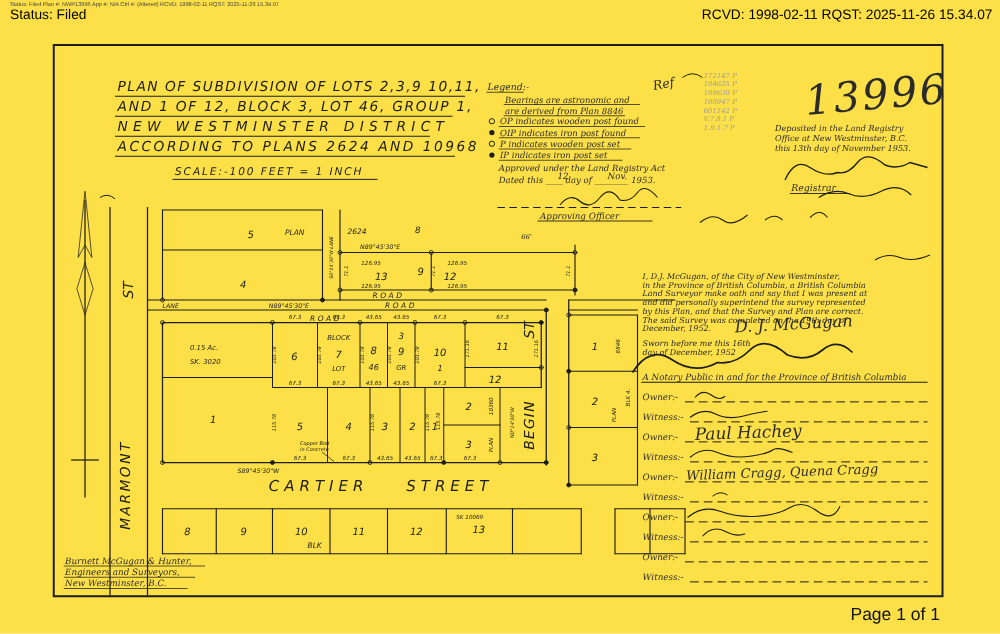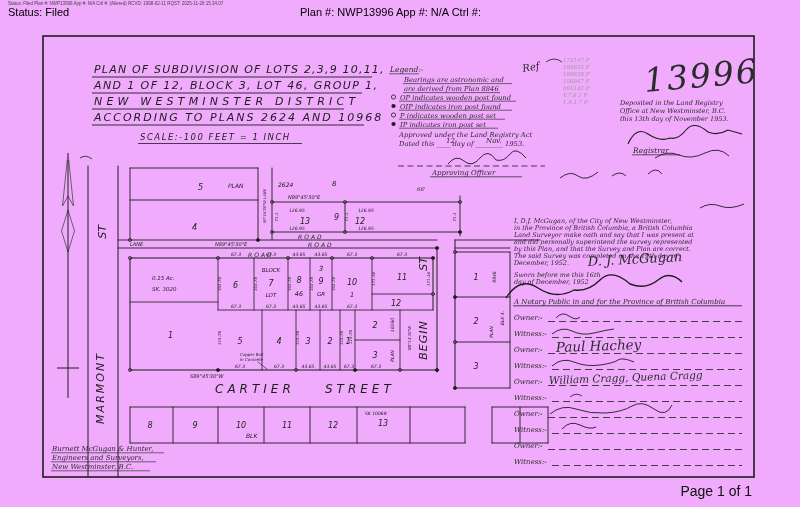--- a/index.html
+++ b/index.html
@@ -1,37 +1,37 @@
 <!DOCTYPE html>
 <html><head>
 <meta charset="utf-8">
 <style>
   html,body{margin:0;padding:0;background:#ffffff;}
-  #page{position:relative;width:800px;height:507px;background:#f0abfc;overflow:hidden;
+  #page{position:relative;width:800px;height:507px;background:#fde047;overflow:hidden;
         font-family:"Liberation Sans",sans-serif;color:#000;}
   .hdr-tiny{position:absolute;top:1px;left:8px;font-size:4.5px;color:#444;white-space:nowrap;}
   .hdr{position:absolute;top:6px;font-size:11px;color:#000;white-space:nowrap;}
   .hdr.left{left:8px;}
   .hdr.center{left:300px;}
   .hdr.right{right:6px;}
   .ftr{position:absolute;bottom:8px;right:48px;font-size:14px;color:#111;}
   svg{position:absolute;top:0;left:0;}
   svg .p{font-family:"DejaVu Sans",sans-serif;font-style:italic;fill:#1d1d1d;}
   svg .h{font-family:"DejaVu Serif",serif;font-style:italic;fill:#2b2b2b;}
   svg .f{fill:#9b9b9b;}
   svg line,svg path.k,svg rect{stroke:#1d1d1d;fill:none;}
 </style>
 </head>
 <body>
 
 <div id="page">
 
   <div class="hdr-tiny">Status: Filed      Plan #: NWP13996 App #: N/A Ctrl #:   (Altered) RCVD: 1998-02-11 RQST: 2025-11-26 15.34.07</div>
   <div class="hdr left">Status: Filed</div>
-  <div class="hdr center">Plan #: NWP13996 App #: N/A Ctrl #:</div>
+  <div class="hdr right">RCVD: 1998-02-11 RQST: 2025-11-26 15.34.07</div>
 
   <svg width="800" height="507" viewBox="0 0 800 507">
 
     <g>
       <rect x="43" y="36" width="711" height="441" stroke-width="1.6"></rect>
     </g>
 
     <g>
       <text class="p" font-size="11" letter-spacing="1.2" x="94" y="73">PLAN OF SUBDIVISION OF LOTS 2,3,9 10,11,</text>
       <text class="p" font-size="11" letter-spacing="1.4" x="94" y="89">AND 1 OF 12, BLOCK 3, LOT 46, GROUP 1,</text>

